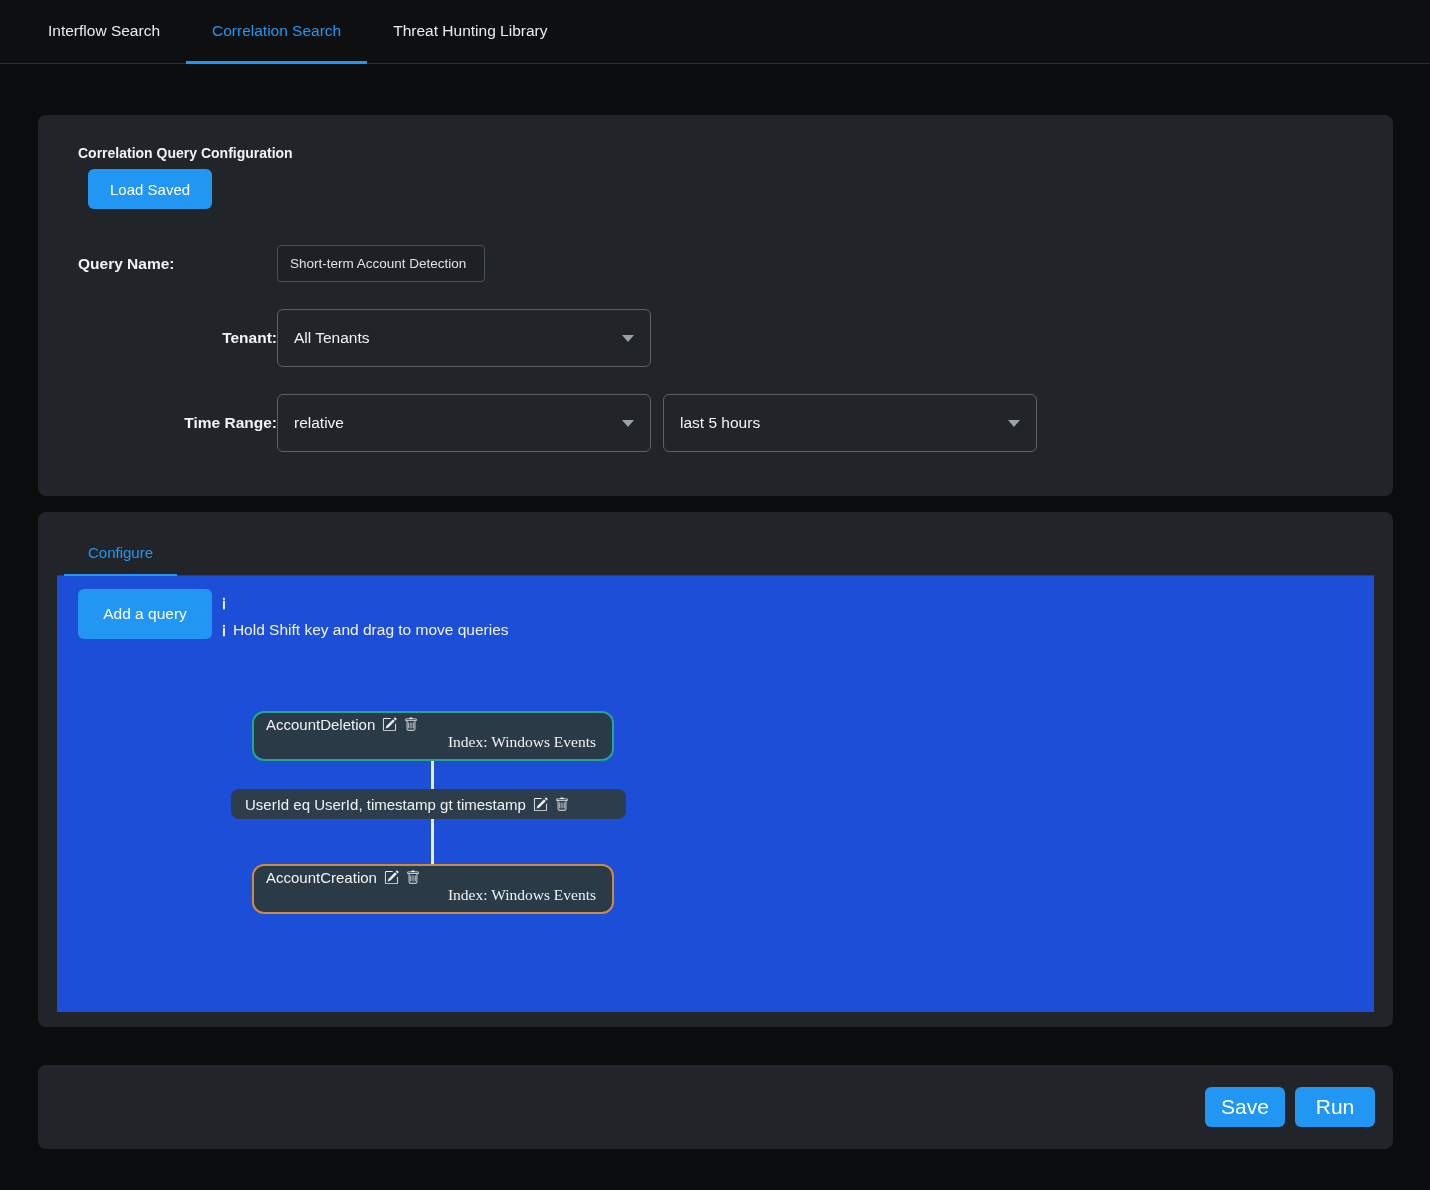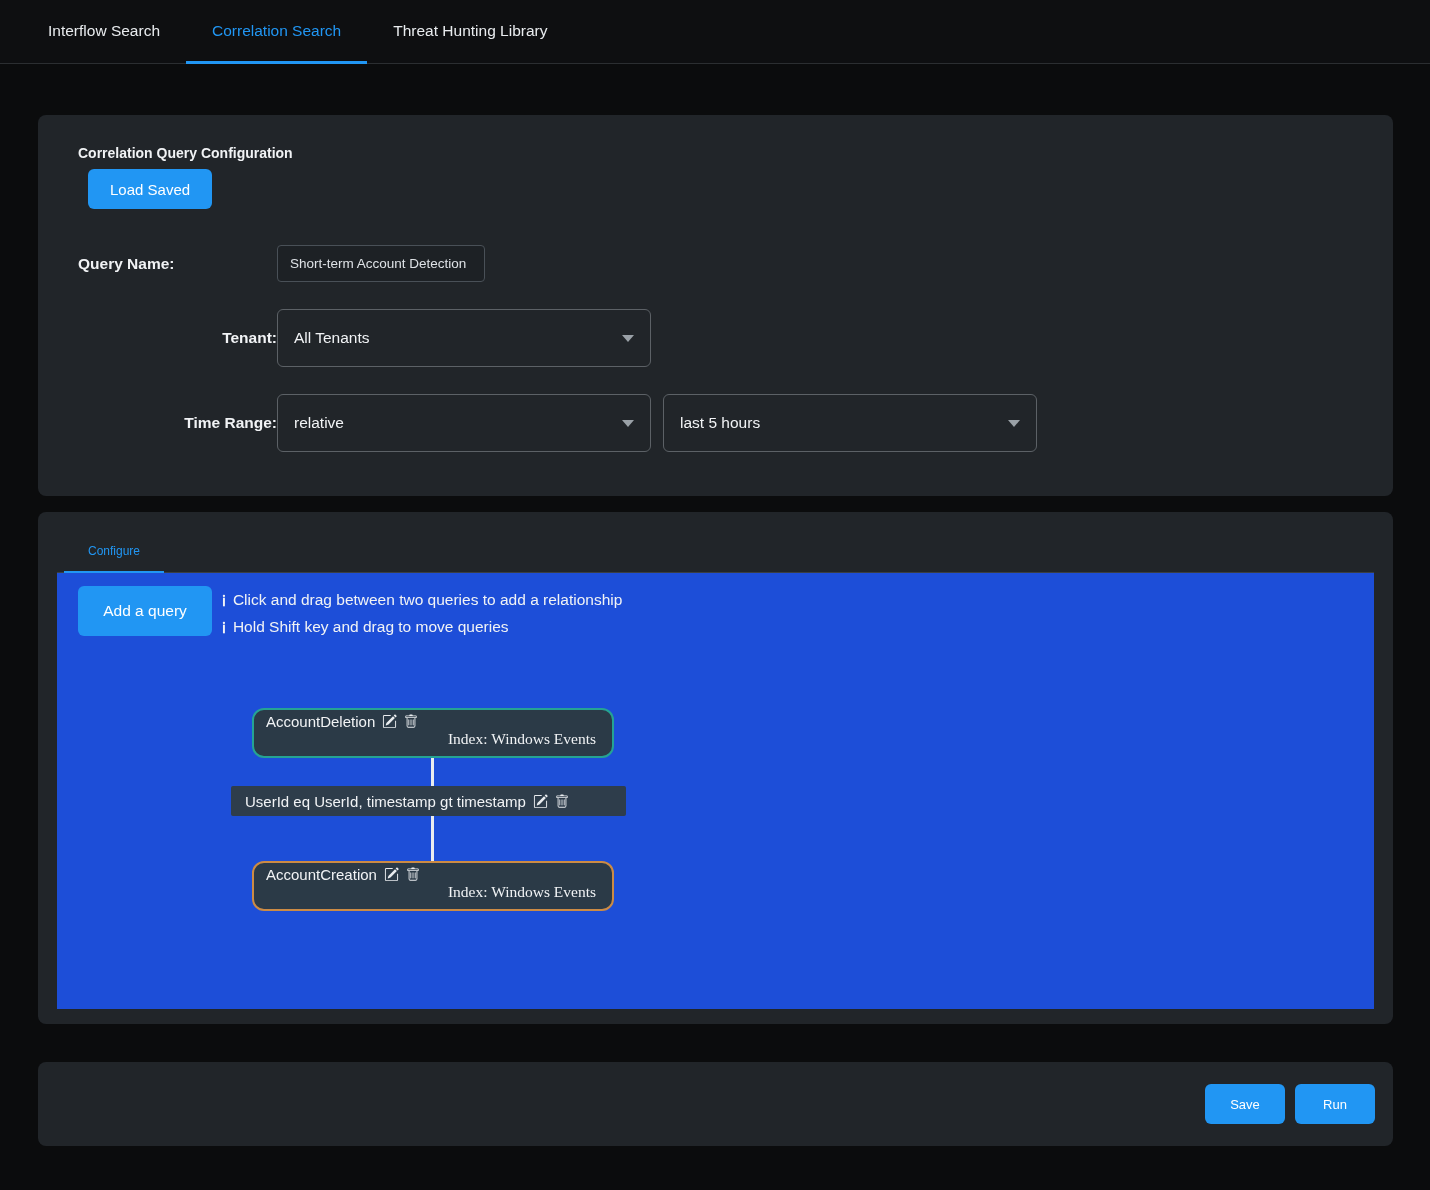--- a/index.html
+++ b/index.html
@@ -101,21 +101,21 @@
   
   .builder-card { margin-top: 16px; padding: 0 19px 15px 19px; }
   .builder-tabs {
     padding-top: 24px;
     border-bottom: 1px solid #3a3f44;
   }
   .subtab {
     display: inline-block;
     margin-left: 7px;
     padding: 8px 24px 13px 24px;
-    font-size: 12px;
+    font-size: 15px;
     color: #2196f3;
     border-bottom: 2px solid #2196f3;
     margin-bottom: -1px;
     cursor: pointer;
     text-align: right;
   }
   .canvas {
     position: relative;
     height: 436px;
     background: #1d4ed8;
@@ -158,41 +158,41 @@
     color: #f1f3f5;
     text-align: right;
   }
   .icon-btn { display: inline-flex; align-items: center; color: #e9ecef; cursor: pointer; }
 
   .rel-pill {
     position: absolute;
     left: 174px; top: 213px;
     width: 395px; height: 30px;
     background: #2e3d4b;
-    border-radius: 2px;
+    border-radius: 8px;
     display: flex;
     align-items: center;
     gap: 7px;
     padding: 0 14px;
     font-size: 15px;
     color: #f1f3f5;
     z-index: 2;
   }
 
   
   .footer-card {
     margin-top: 38px;
     height: 84px;
     display: flex;
     align-items: center;
     justify-content: flex-end;
     gap: 10px;
     padding-right: 18px;
   }
-  .footer-btn { width: 80px; height: 40px; font-size: 13px; }
+  .footer-btn { width: 80px; height: 40px; font-size: 21px; }
 </style>
 </head>
 <body>
 
 <div>
 
   <header class="topnav">
     <div class="tab">Interflow Search</div>
     <div class="tab active">Correlation Search</div>
     <div class="tab">Threat Hunting Library</div>
@@ -233,21 +233,20 @@
     <div class="builder-tabs">
       <div class="subtab">Configure</div>
     </div>
 
     <div class="canvas">
       <button class="btn add-query">Add a query</button>
 
       <div class="hints">
         <div class="hint">
           <span class="info-glyph">ℹ</span>
-          <span>Click and drag between two queries to add a relationship</span>
         </div>
         <div class="hint">
           <span class="info-glyph">ℹ</span>
           <span>Hold Shift key and drag to move queries</span>
         </div>
       </div>
 
       <div class="connector"></div>
 
       <div class="node node-teal">

